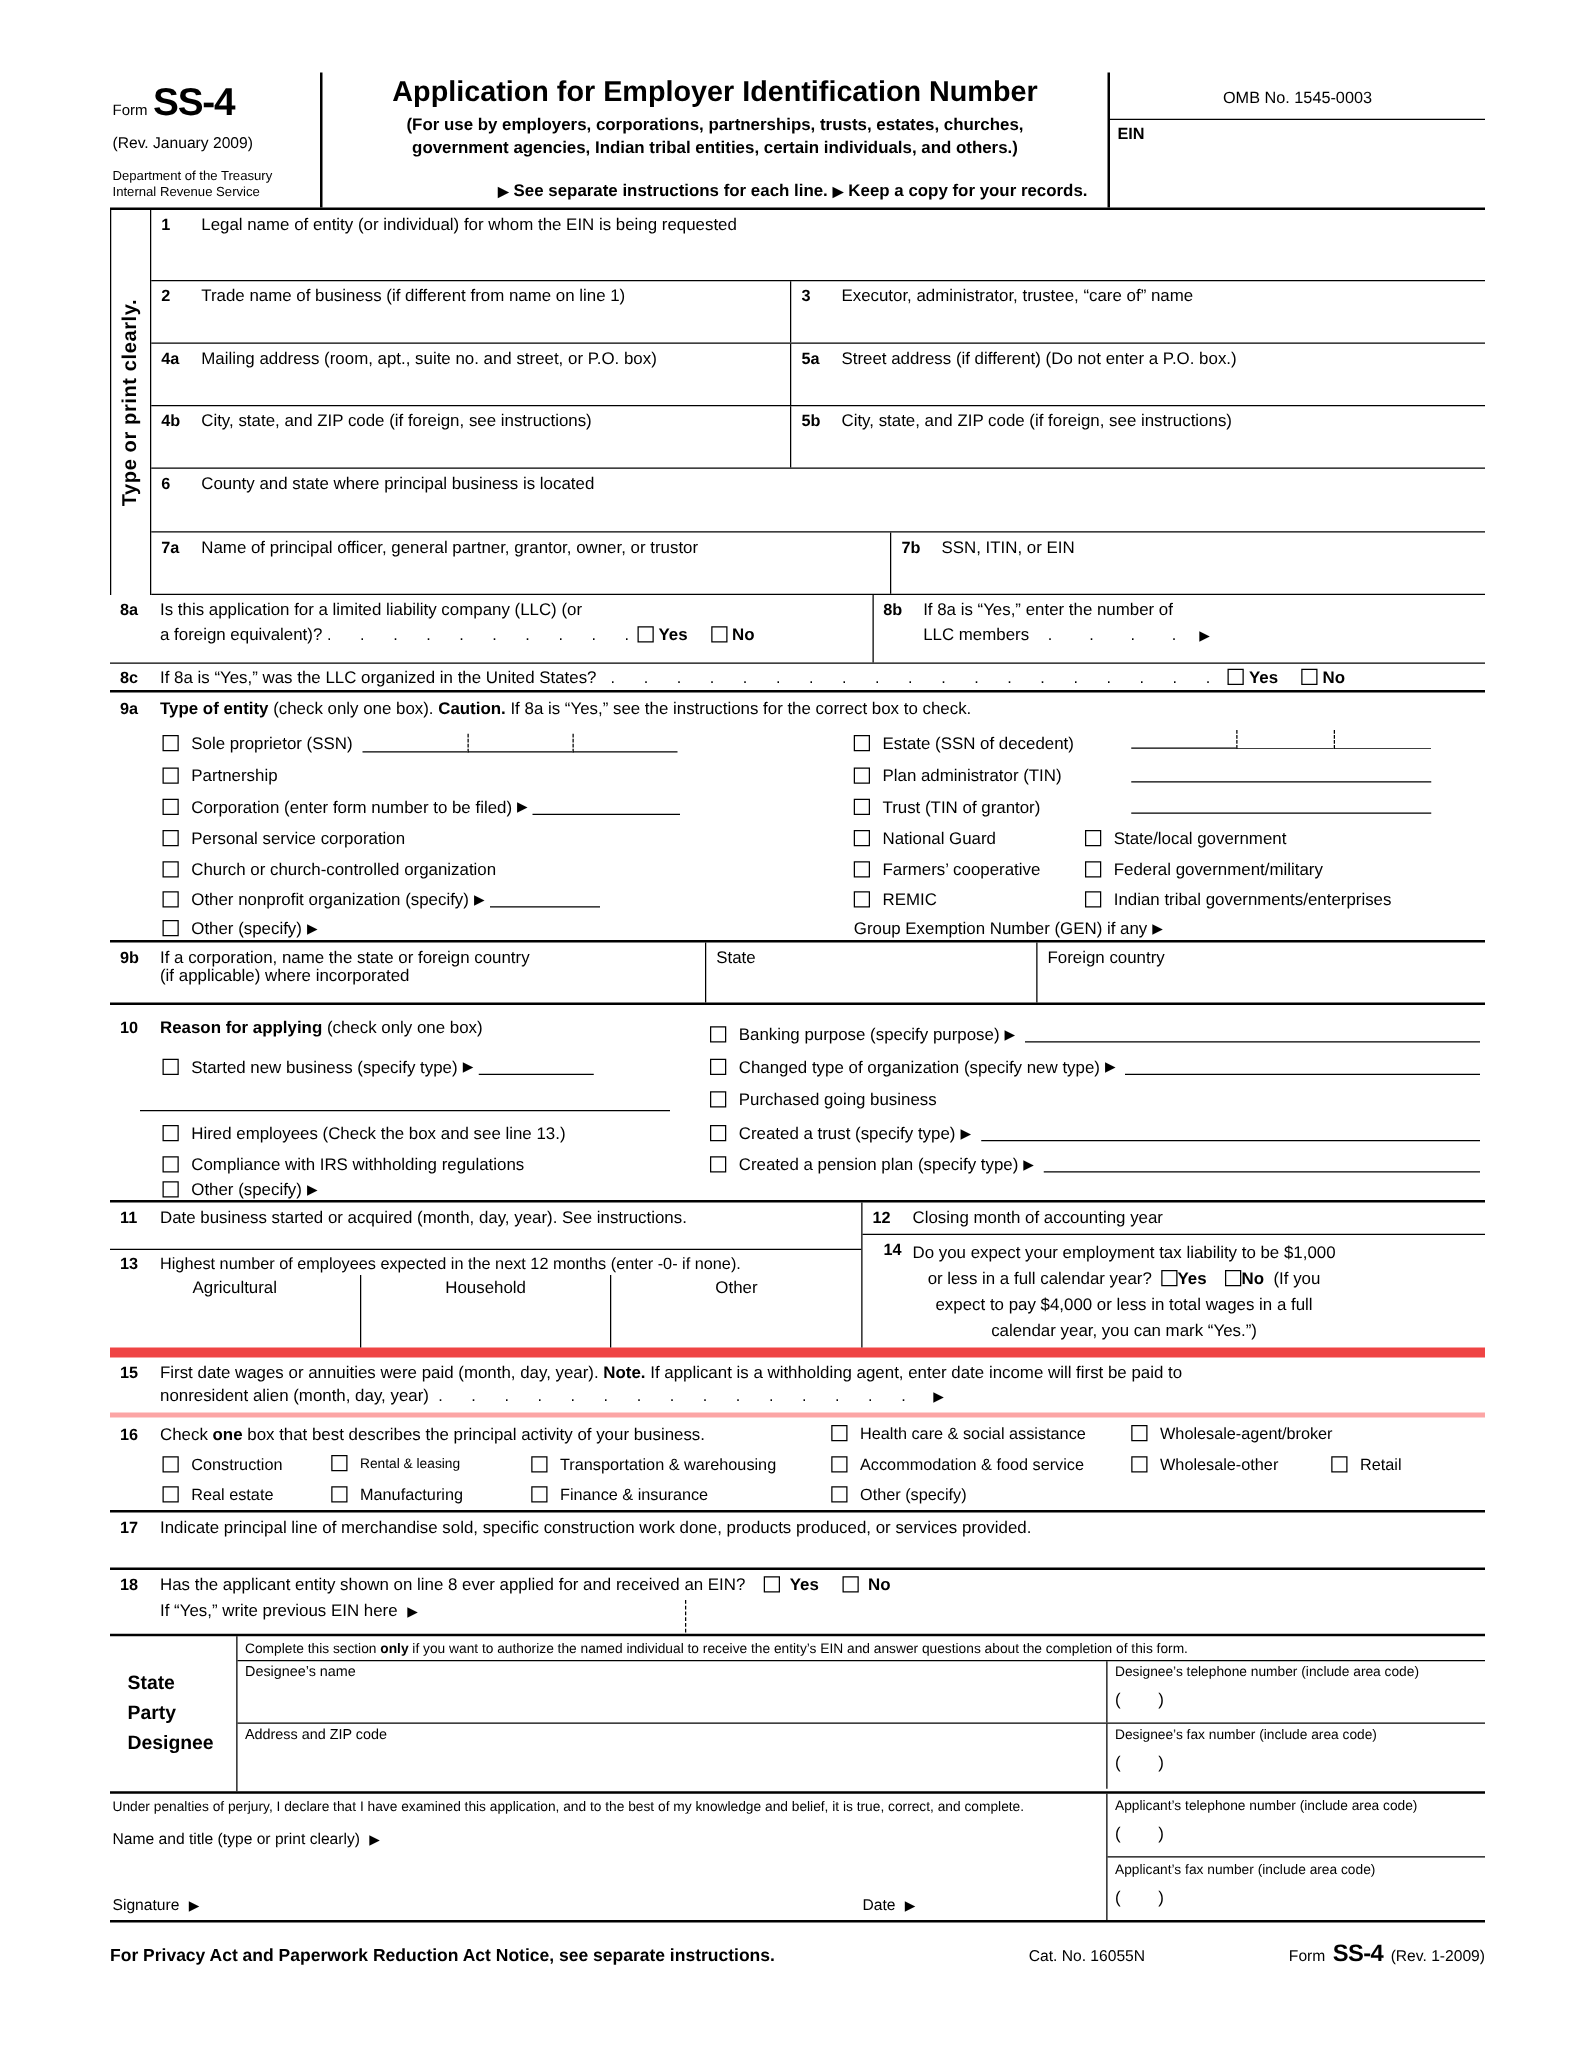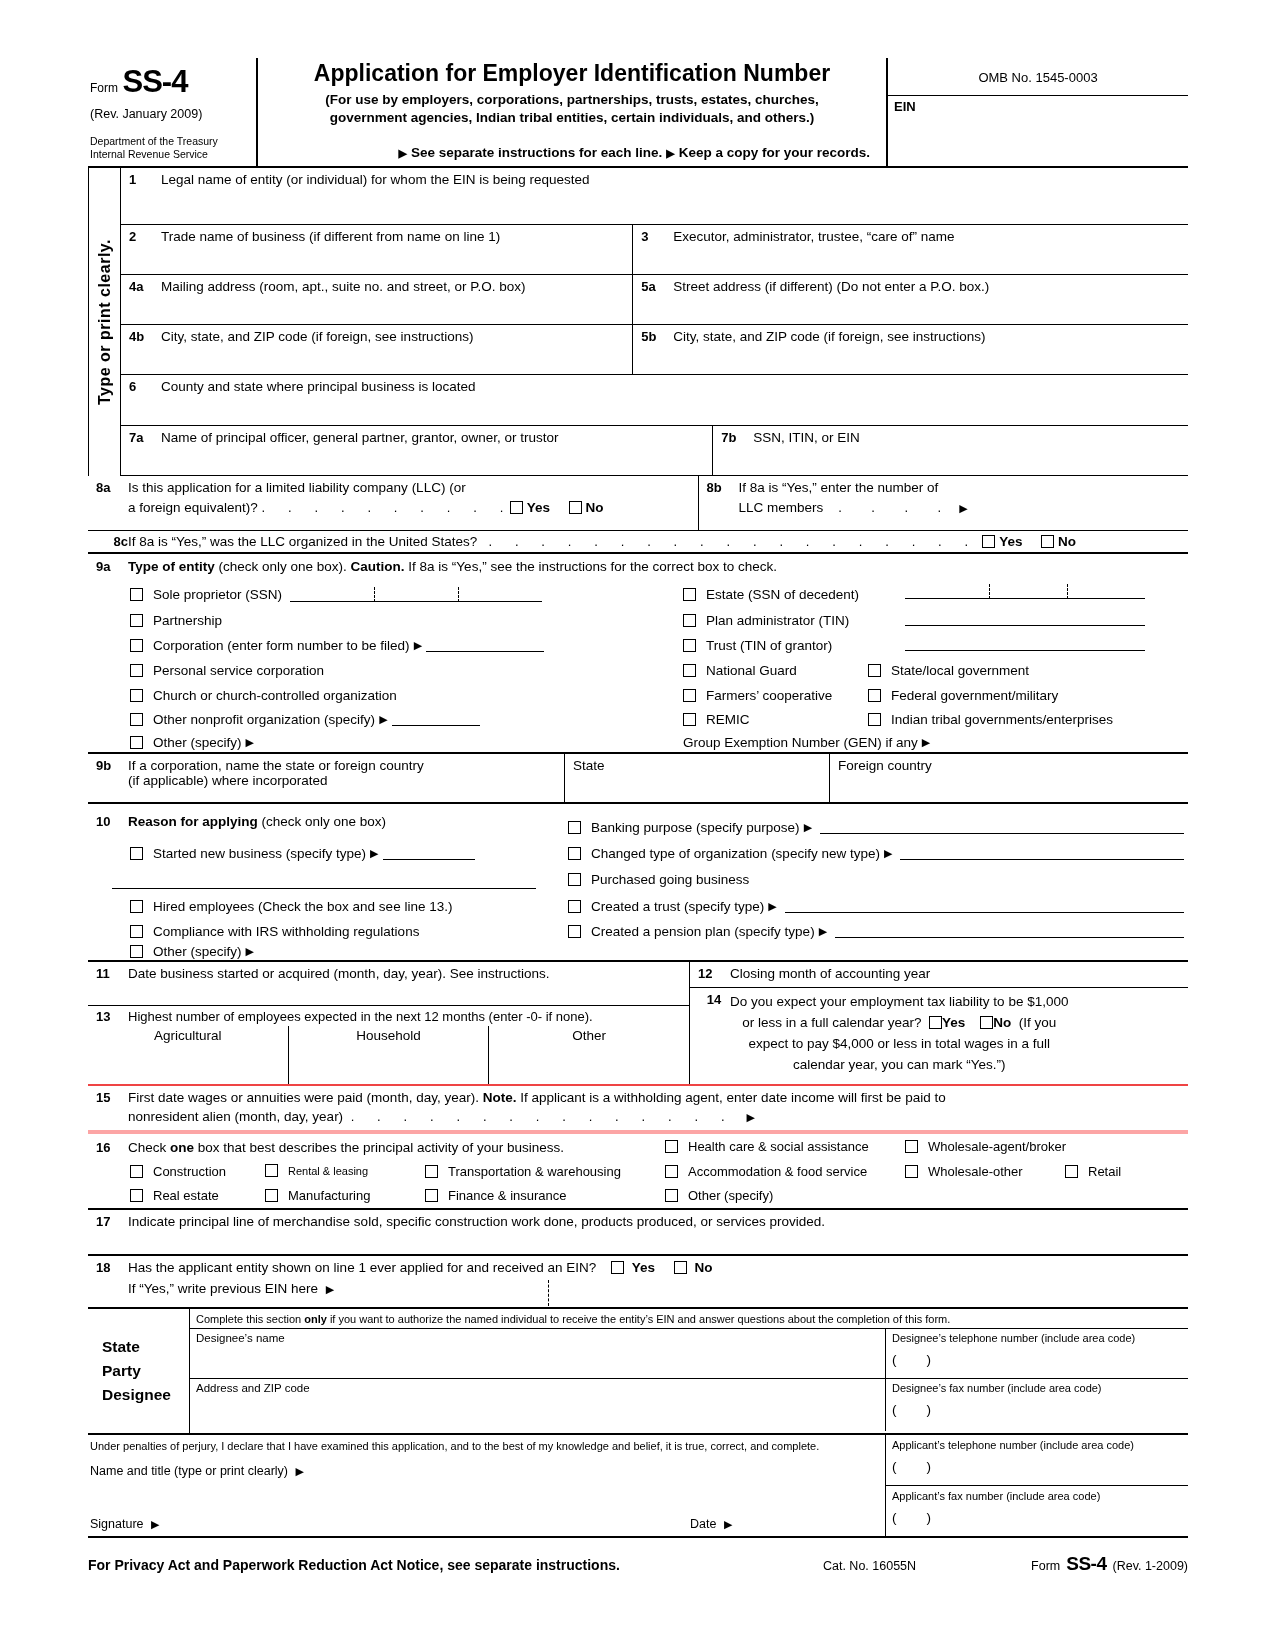--- a/index.html
+++ b/index.html
@@ -44,39 +44,39 @@
   .arr { font-size: 11px; padding: 0 4px; }
   .wline { display: inline-block; border-bottom: 1.3px solid #000; height: 13px; }
   .ssn { display: inline-flex; }
   .ssn i { width: 84px; border-bottom: 1.3px solid #000; height: 15px; }
   .ssn i + i { border-left: 1.2px dashed #000; }
 
   .row8ab { display: flex; height: 55px; border-bottom: 1.2px solid #000; }
   .c8a { width: 55.5%; border-right: 1.2px solid #000; padding-top: 4px; }
   .c8b { flex: 1; padding-top: 4px; }
   .ind { padding-left: 40px; margin-top: 5px; }
-  .row8c { height: 23px; display: flex; align-items: center; border-bottom: 2px solid #000; text-align: right; }
+  .row8c { height: 23px; display: flex; align-items: center; border-bottom: 2px solid #000; }
 
   .row9a { height: 200px; border-bottom: 2px solid #000; position: relative; padding-top: 5px; }
   .opts { position: relative; height: 170px; margin-top: 3px; }
   .opt { position: absolute; display: flex; align-items: center; font-size: 13.5px; white-space: nowrap; }
   .opt .cb { margin-right: 10px; }
   .lineabs { position: absolute; border-bottom: 1.3px solid #000; }
 
   .row9b { height: 50px; display: flex; border-bottom: 2px solid #000; }
   .c9b1 { width: 477px; border-right: 1.2px solid #000; padding-top: 4px; }
   .c9b2 { width: 265px; border-right: 1.2px solid #000; padding: 4px 0 0 8px; }
   .c9b3 { flex: 1; padding: 4px 0 0 8px; }
 
   .row10 { height: 158px; border-bottom: 2px solid #000; position: relative; }
   .opt10r { position: absolute; left: 480px; right: 4px; display: flex; align-items: center; white-space: nowrap; }
   .opt10r .cb { margin-right: 10px; }
   .opt10r .wline { flex: 1; margin-left: 4px; }
 
-  .row1114 { display: flex; height: 124px; border-bottom: 2px solid #ef4444; }
+  .row1114 { display: flex; height: 124px; border-bottom: 8px solid #ef4444; }
   .col1113 { width: 602px; border-right: 1.2px solid #000; display: flex; flex-direction: column; }
   .c11 { height: 45px; border-bottom: 1.2px solid #000; padding-top: 4px; }
   .c13 { flex: 1; padding-top: 3px; }
   .cols13 { display: flex; height: 58px; margin-top: 2px; }
   .col13 { flex: 1; text-align: center; padding-top: 2px; border-right: 1.2px solid #000; }
   .col13:last-child { border-right: none; }
   .col1214 { flex: 1; display: flex; flex-direction: column; }
   .c12 { height: 26px; border-bottom: 1.2px solid #000; padding-top: 4px; }
   .c14 { flex: 1; padding-top: 4px; text-align: center; }
   .c14 .fc { padding-top: 0; }
@@ -518,21 +518,21 @@
 
     <div class="row17x fc">
       <span class="num">17</span>
       <span class="lab">Indicate principal line of merchandise sold, specific construction work done, products produced, or services provided.</span>
     </div>
 
     <div class="row18">
       <div class="fc" style="padding-top:0">
         <span class="num">18</span>
         <span class="lab">
-          <span>Has the applicant entity shown on line 1 ever applied for and received an EIN?</span>&nbsp;&nbsp;&nbsp;
+          <span>Has the applicant entity shown on line 8 ever applied for and received an EIN?</span>&nbsp;&nbsp;&nbsp;
           <span class="cb"></span>&nbsp;
           <span class="byn">Yes</span>&nbsp;&nbsp;&nbsp;&nbsp;
           <span class="cb"></span>&nbsp;
           <span class="byn">No</span>
         </span>
       </div>
       <div style="padding-left:40px;margin-top:6px">
         <span class="lab">If “Yes,” write previous EIN here</span>
         <span class="arr">▶</span>
       </div>

